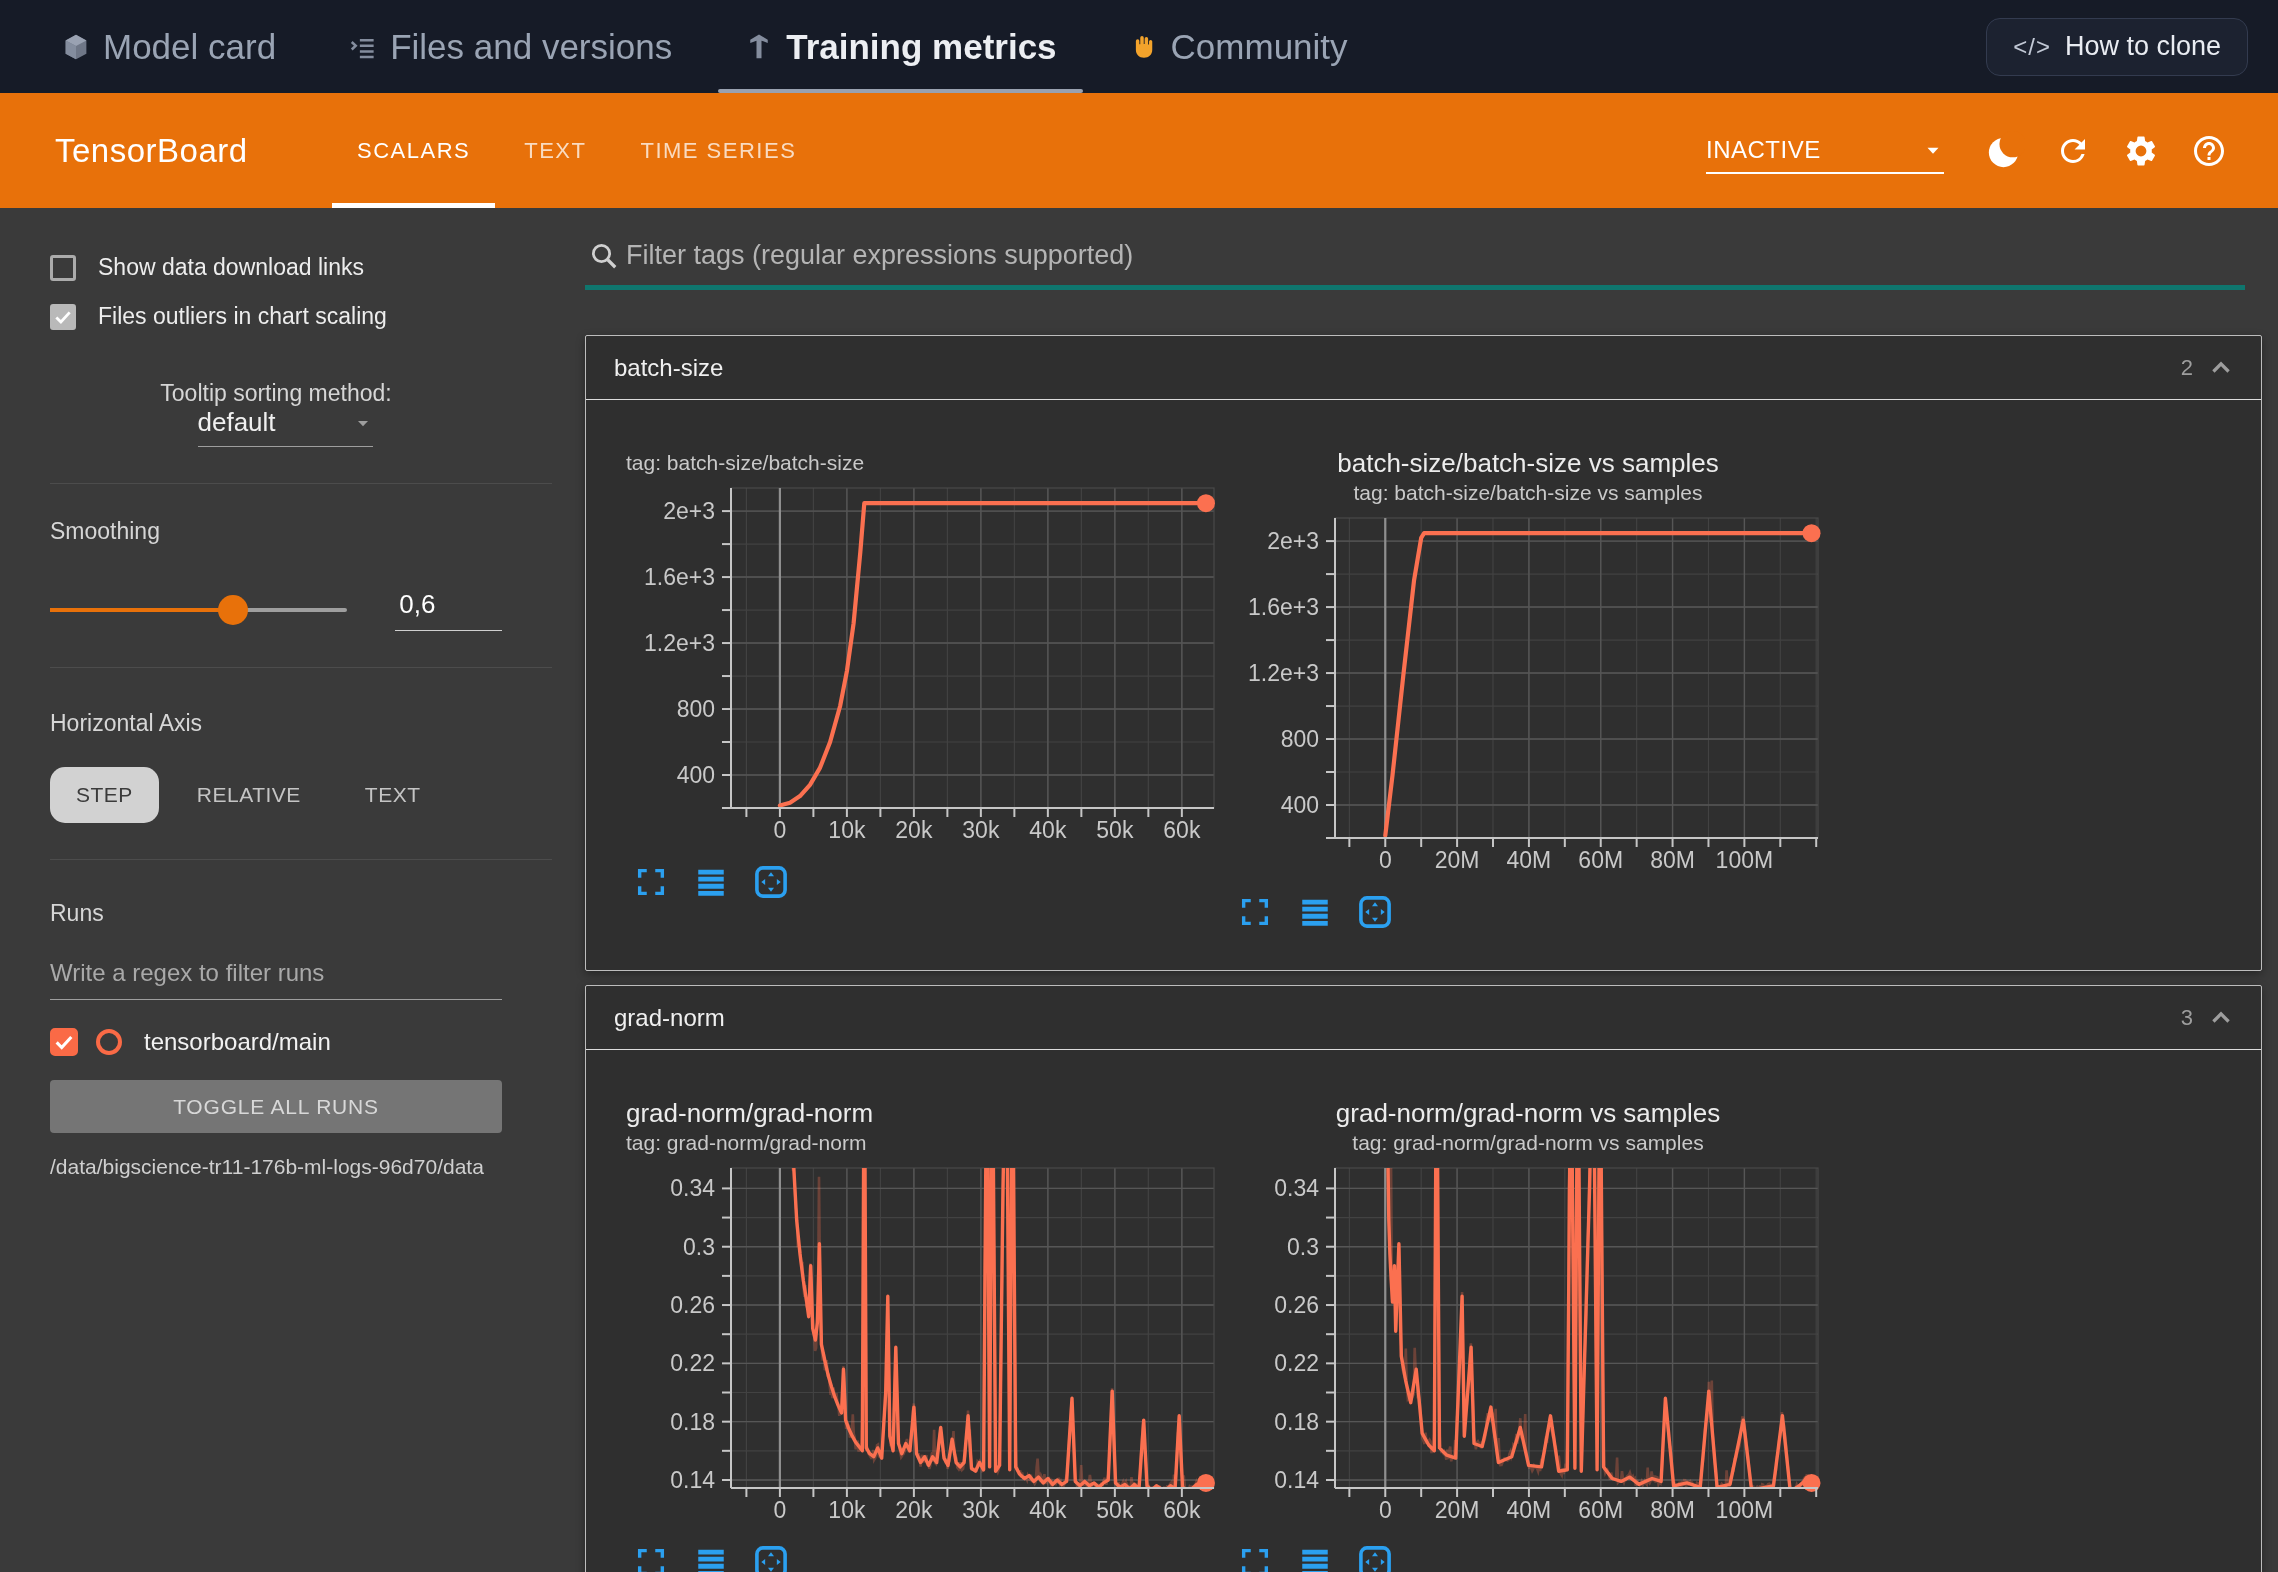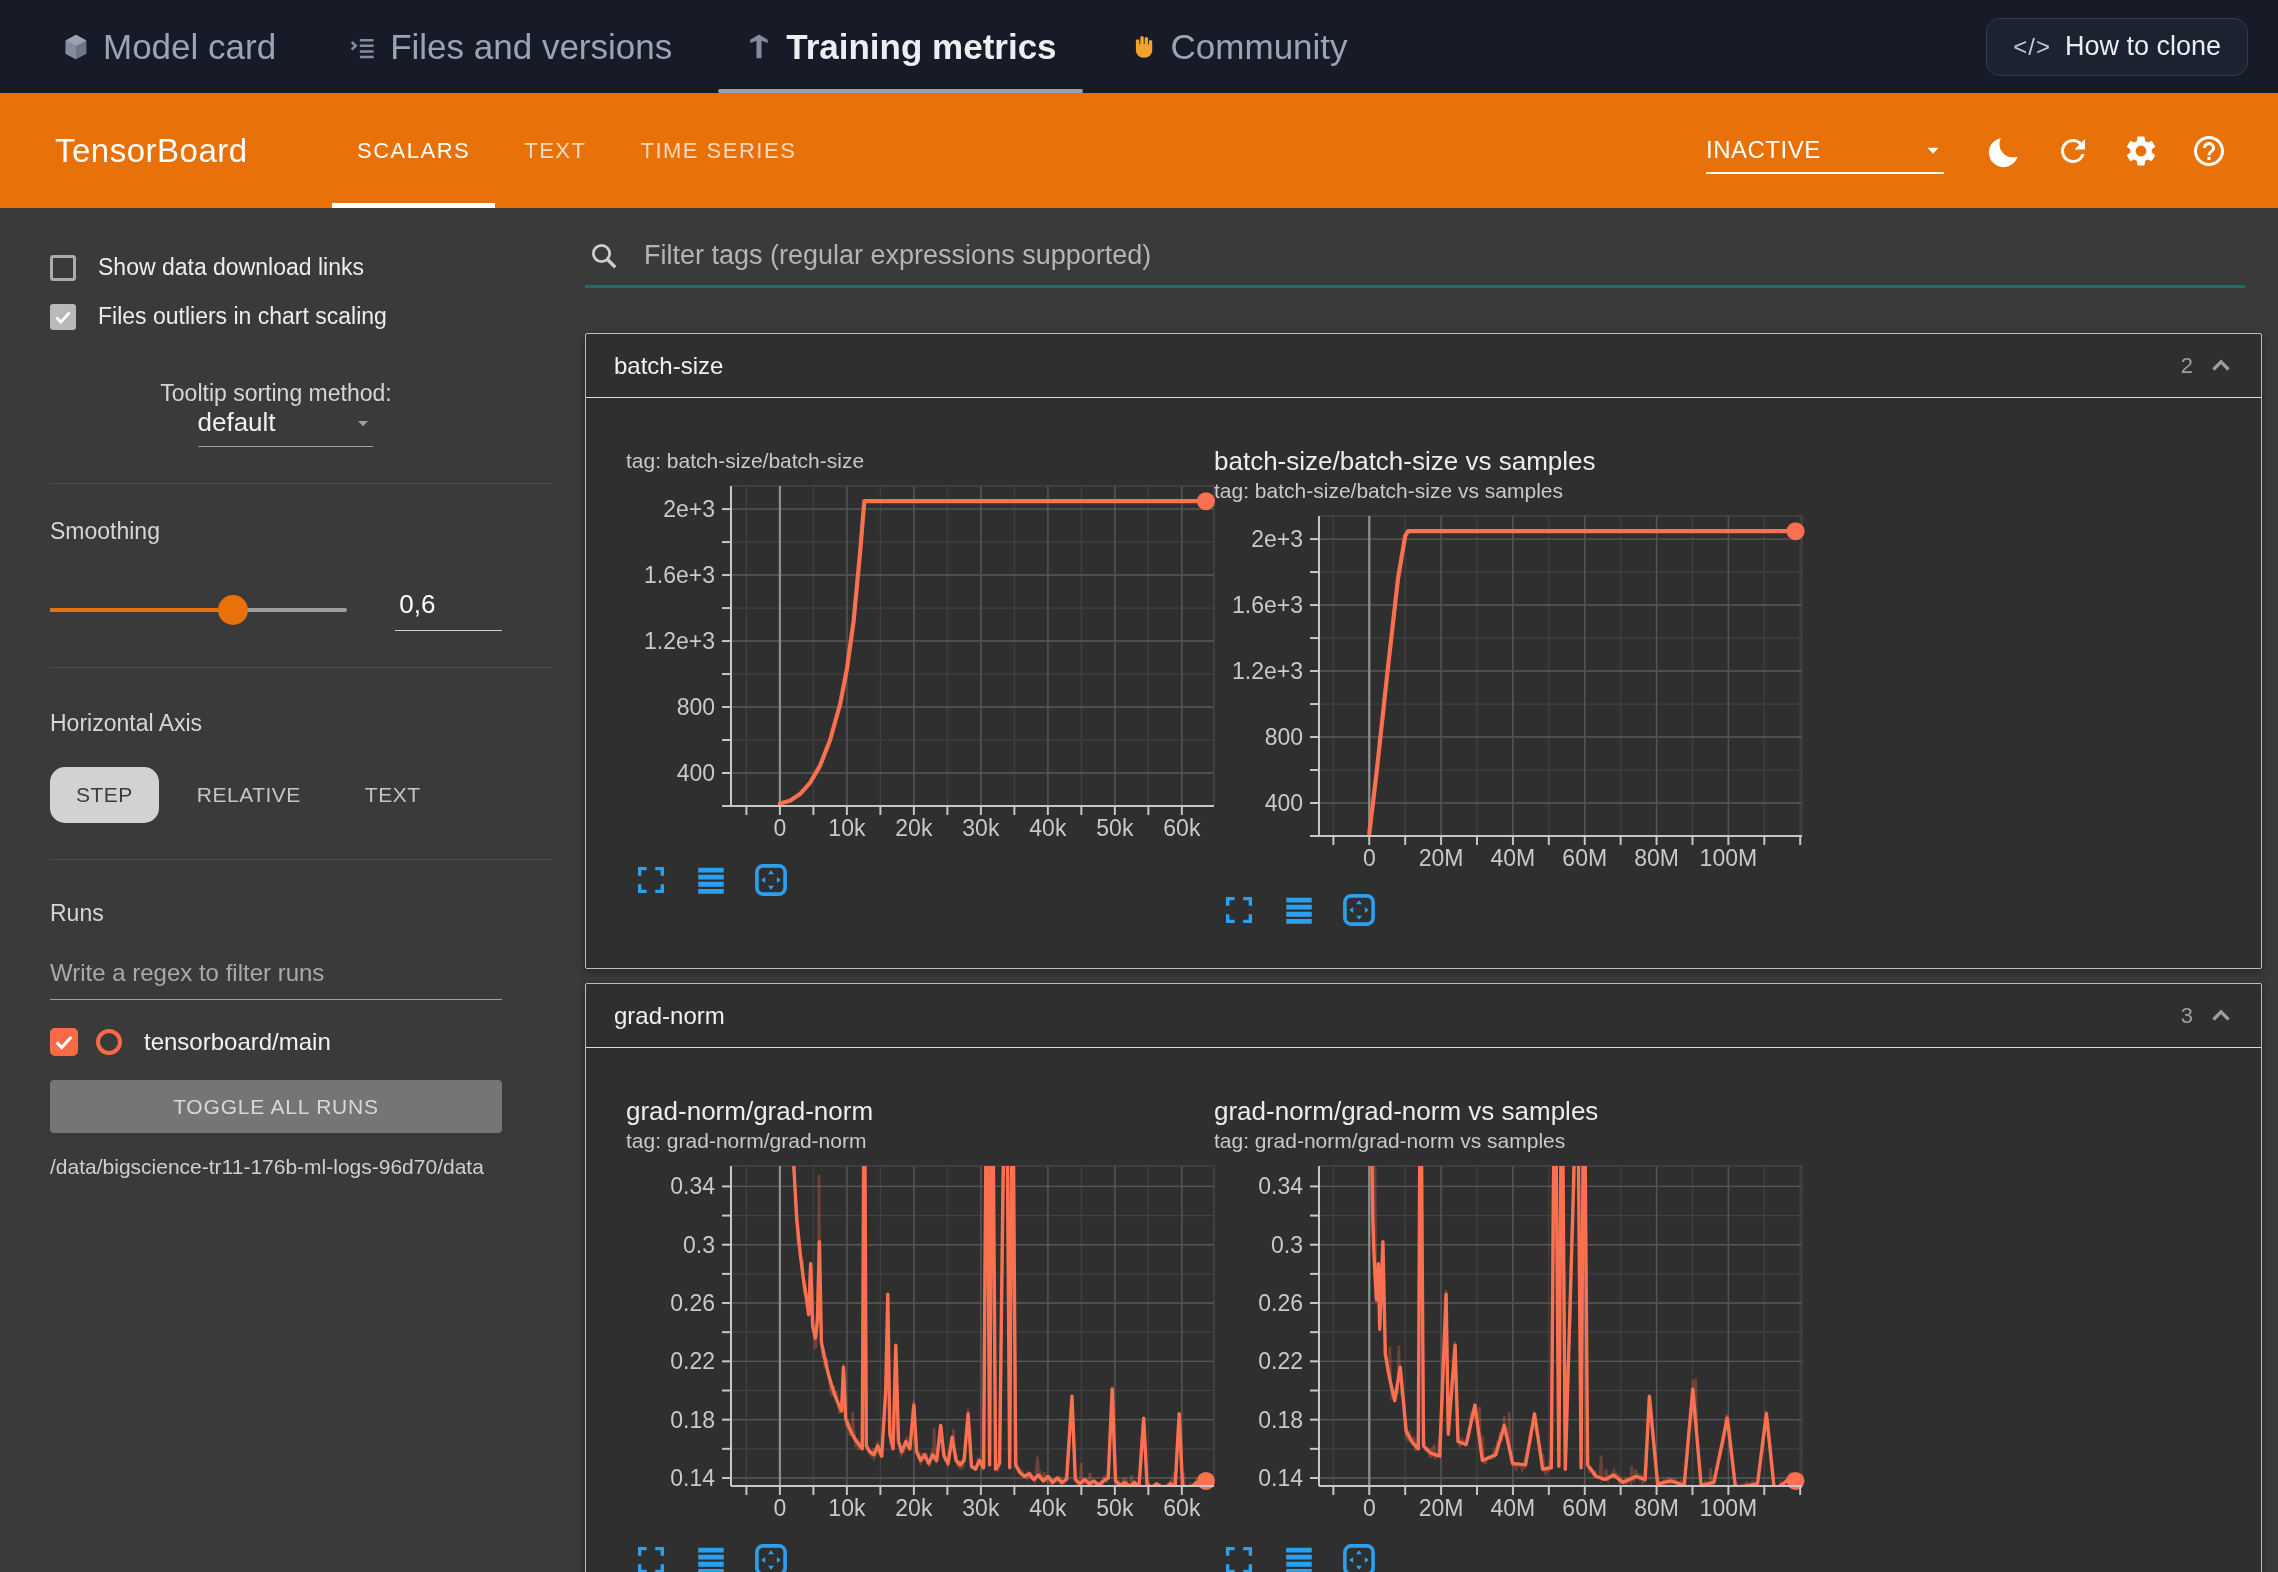--- a/index.html
+++ b/index.html
@@ -84,40 +84,40 @@
   .run-circle { width:26px; height:26px; border:4px solid #fa6a46; border-radius:50%;
         flex:0 0 auto; }
   .run-name { font-size:24px; color:#f2f2f2; margin-left:4px; }
   .toggle-btn { margin-top:24px; width:100%; height:53px; background:#757575; border:none;
         border-radius:4px; color:#d8d8d8; font-size:21px; letter-spacing:0.8px;
         cursor:pointer; font-family:inherit; }
   .run-path { margin-top:20px; font-size:21px; line-height:27px; color:#cfcfcf;
         word-break:break-all; }
 
   
-  .filter-row { display:flex; align-items:center; gap:25px;
-        border-bottom:3px solid #0f766e; padding:0 0 14px 4px; margin-right:17px; }
+  .filter-row { display:flex; align-items:center; gap:7px;
+        border-bottom:5px solid #0f766e; padding:0 0 14px 4px; margin-right:17px; }
   .filter-input { flex:1; background:transparent; border:none; outline:none;
         color:#e8e8e8; font-size:27px; font-family:inherit; }
   .filter-input::placeholder { color:#b4b4b4; }
 
   
   .card { position:relative; margin-top:45px; background:#2f2f2f;
         border:1px solid #bdbdbd; border-radius:2px; width:1677px;
         box-shadow:0 3px 8px rgba(0,0,0,0.35); }
   .card-hd { height:64px; display:flex; align-items:center; justify-content:space-between;
         padding:0 26px 0 28px; border-bottom:1px solid #dcdcdc; }
   .card-title { font-size:24px; color:#f0f0f0; }
   .card-hd-right { display:flex; align-items:center; gap:14px; color:#9e9e9e; cursor:pointer; }
   .card-count { font-size:22px; }
   .card-body { position:relative; height:570px; }
   .card.grad .card-body { height:540px; }
 
   .chart { position:absolute; top:48px; width:596px; }
-  .chart.c0 { left:40px; } .chart.c1 { left:628px; }
+  .chart.c0 { left:40px; } .chart.c1 { left:644px;text-align:center; }
   .chart-title { font-size:26px; line-height:30px; color:#ececec; }
   .chart-tag { font-size:21px; line-height:26px; color:#c9c9c9; margin-top:2px; }
   .chart svg.plot { display:block; margin-top:10px; }
   .chart-actions { display:flex; gap:22px; margin-top:12px; padding-left:6px; }
   .chart-actions button { width:38px; height:38px; background:transparent; border:none;
         cursor:pointer; padding:0; display:flex; align-items:center; justify-content:center; }
 </style>
 </head>
 <body>
 

